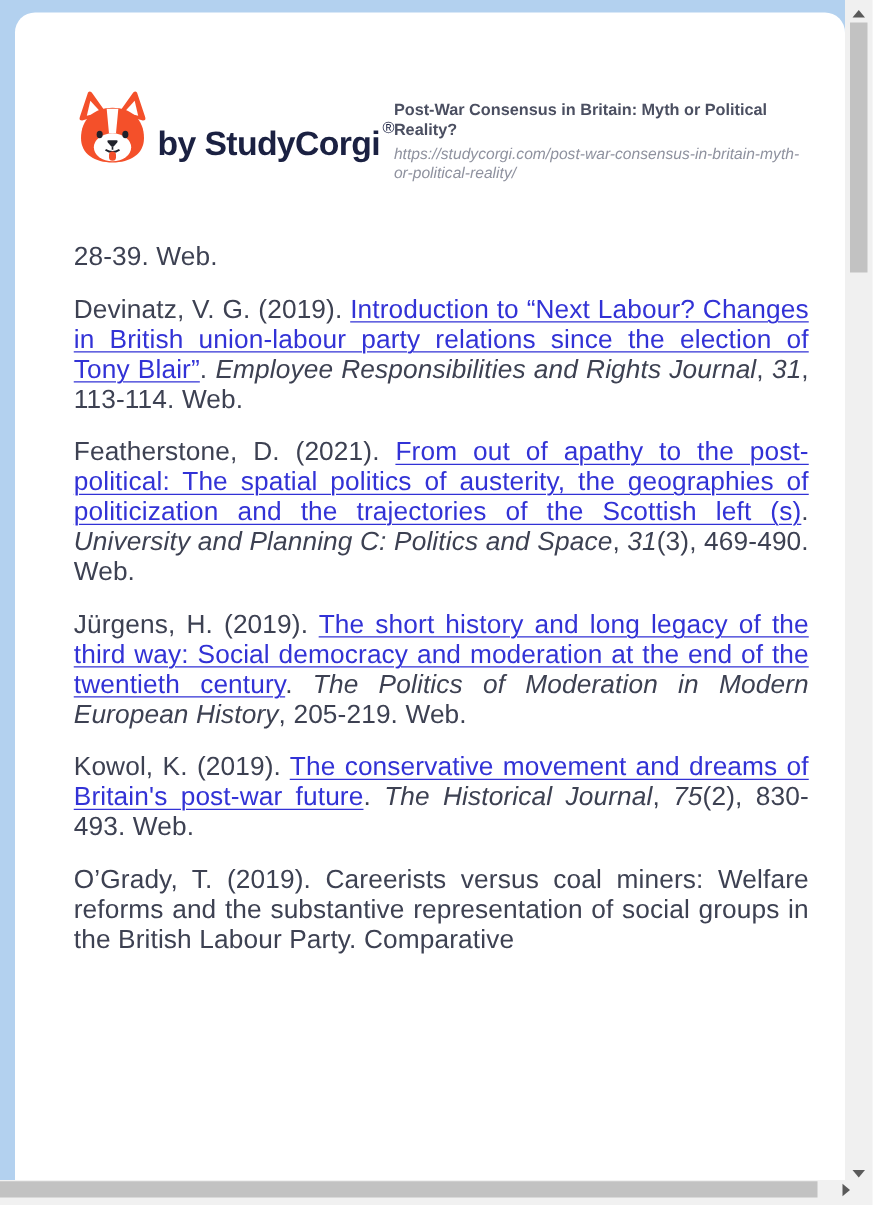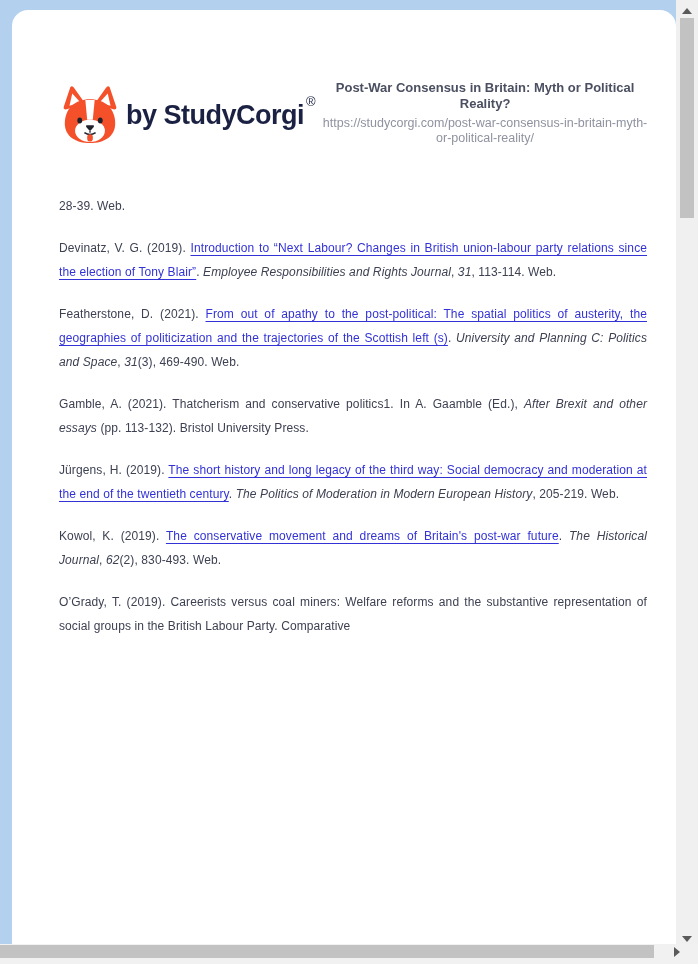--- a/index.html
+++ b/index.html
@@ -21,36 +21,36 @@
   .card {
     position:absolute; left:12px; top:10px; width:664px; height:934px;
     background:#ffffff; border-radius:16px 16px 0 0; overflow:hidden;
   }
 
   
   .header {
     margin:62px 21px 0 50px;
     display:flex; align-items:flex-start; justify-content:space-between;
   }
-  .brand { display:flex; align-items:flex-end; }
+  .brand { display:flex; align-items:flex-start; }
   .brand svg { width:56px; height:60px; display:block; }
   .brand-text {
     margin-left:8px; font-size:27px; font-weight:800; color:#1b2142;
     letter-spacing:-0.5px; white-space:nowrap; line-height:60px;
   }
   .brand-text sup { font-size:13px; font-weight:400; vertical-align:18px; margin-left:2px; }
-  .doc-meta { width:345px; text-align:center; padding-top:8px; }
+  .doc-meta { width:345px; text-align:left; padding-top:8px; }
   .doc-title { font-size:13px; font-weight:700; color:#4b4f61; line-height:16px; }
   .doc-url { margin-top:4px; font-size:12.5px; color:#8f929f; line-height:15px; }
-  .doc-url span { display:block; }
+  .doc-url span { display:block;font-style:italic; }
 
   
   .refs { margin-top:48px; padding:0 29px 0 47px; }
   .ref {
-    font-size:12px; line-height:24px; color:#3d4152;
+    font-size:21px; line-height:24px; color:#3d4152;
     text-align:justify; margin-bottom:18px; letter-spacing:0.1px;
   }
   .ref .it { font-style:italic; }
   .ref a {
     color:#3232d6; text-decoration:underline; text-underline-offset:3px;
     text-decoration-thickness:1px; cursor:pointer;
   }
 
   
   .vscroll {
@@ -108,23 +108,22 @@
             <span>https://studycorgi.com/post-war-consensus-in-britain-myth-</span>
             <span>or-political-reality/</span>
           </div>
         </div>
       </div>
 
       <div class="refs">
           <p class="ref"><span>28-39. Web.</span></p>
           <p class="ref"><span>Devinatz, V. G. (2019). </span><a href="#">Introduction to “Next Labour? Changes in British union-labour party relations since the election of Tony Blair”</a><span>. </span><span class="it">Employee Responsibilities and Rights Journal</span><span>, </span><span class="it">31</span><span>, 113-114. Web.</span></p>
           <p class="ref"><span>Featherstone, D. (2021). </span><a href="#">From out of apathy to the post-political: The spatial politics of austerity, the geographies of politicization and the trajectories of the Scottish left (s)</a><span>. </span><span class="it">University and Planning C: Politics and Space</span><span>, </span><span class="it">31</span><span>(3), 469-490. Web.</span></p>
-          <p class="ref"><span>Gamble, A. (2021). Thatcherism and conservative politics1. In A. Gaamble (Ed.), </span><span class="it">After Brexit and other essays</span><span> (pp. 113-132). Bristol University Press.</span></p>
           <p class="ref"><span>Jürgens, H. (2019). </span><a href="#">The short history and long legacy of the third way: Social democracy and moderation at the end of the twentieth century</a><span>. </span><span class="it">The Politics of Moderation in Modern European History</span><span>, 205-219. Web.</span></p>
-          <p class="ref"><span>Kowol, K. (2019). </span><a href="#">The conservative movement and dreams of Britain's post-war future</a><span>. </span><span class="it">The Historical Journal</span><span>, </span><span class="it">62</span><span>(2), 830-493. Web.</span></p>
+          <p class="ref"><span>Kowol, K. (2019). </span><a href="#">The conservative movement and dreams of Britain's post-war future</a><span>. </span><span class="it">The Historical Journal</span><span>, </span><span class="it">75</span><span>(2), 830-493. Web.</span></p>
           <p class="ref"><span>O’Grady, T. (2019). Careerists versus coal miners: Welfare reforms and the substantive representation of social groups in the British Labour Party. Comparative</span></p>
         </div>
 
     </div>
   </div>
 
   <div class="vscroll">
     <div class="arrow arr-up"></div>
     <div class="vthumb"></div>
     <div class="arrow arr-down"></div>

